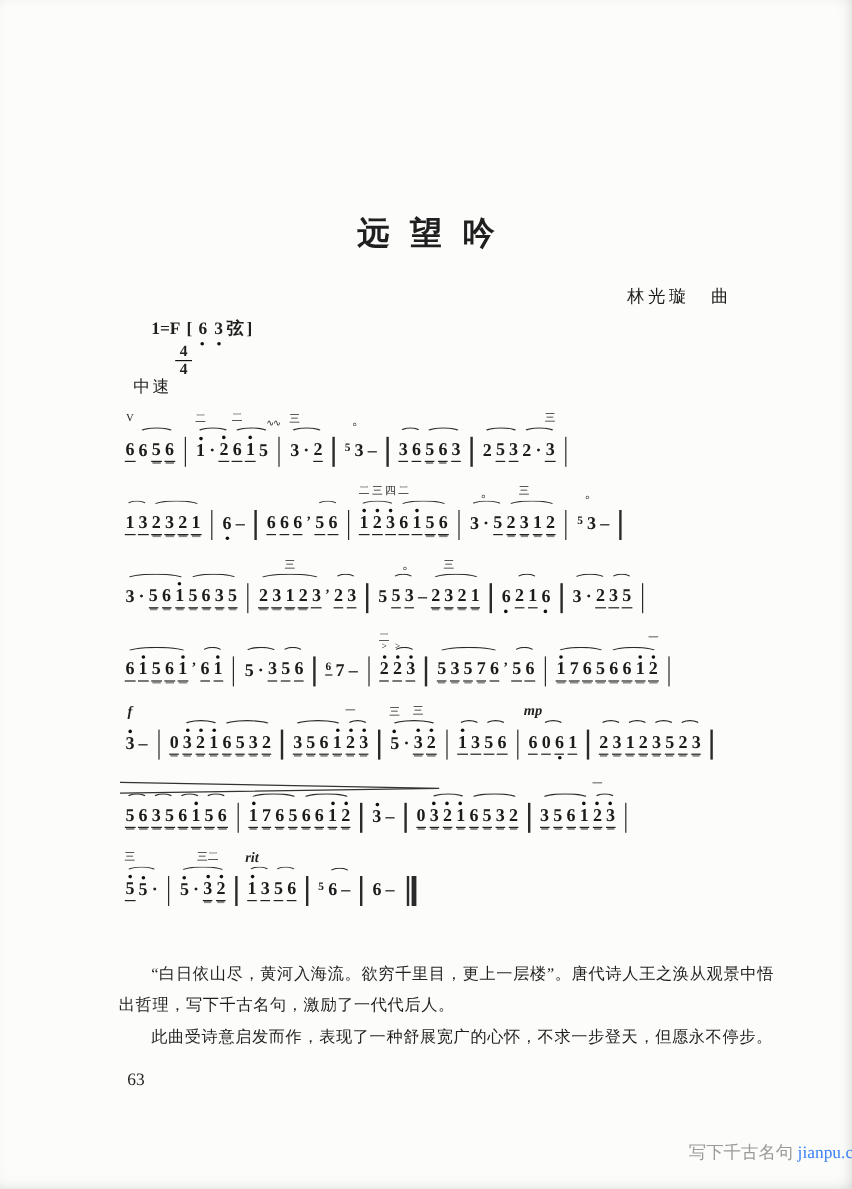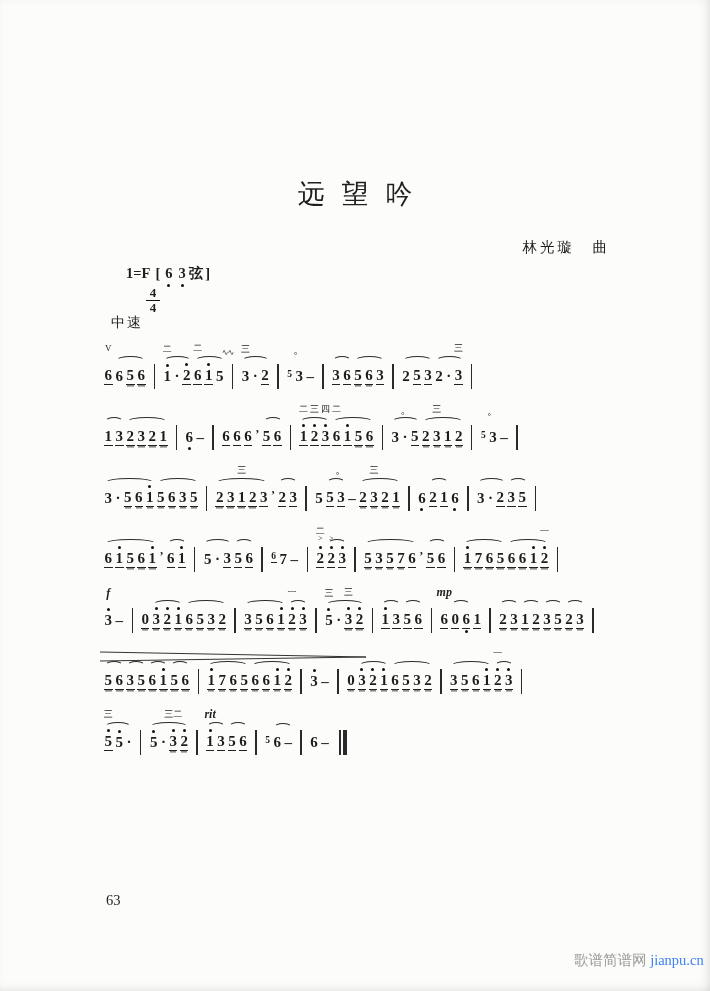--- a/index.html
+++ b/index.html
@@ -1,21 +1,21 @@
 <!DOCTYPE html>
 <html lang="zh"><head>
 <meta charset="utf-8">
 <style>
   html,body{margin:0;padding:0;background:#e8e8e6;}
   .page{position:relative;width:710px;height:991px;margin:0 auto;background:#fcfcfa;
         font-family:"Liberation Serif","DejaVu Serif",serif;color:#1f1f1f;overflow:hidden;
         box-shadow:inset -6px 0 14px -8px rgba(0,0,0,.18), inset 0 -6px 14px -8px rgba(0,0,0,.12);}
   
   .title{position:absolute;left:0;top:176px;width:100%;text-align:center;
-         font-size:27px;font-weight:400;letter-spacing:.62em;text-indent:.62em;}
+         font-size:27px;font-weight:700;letter-spacing:.62em;text-indent:.62em;}
   .composer{position:absolute;right:100px;top:238px;font-size:14.5px;letter-spacing:3px;}
   .keyline{position:absolute;left:126px;top:264px;font-size:14.5px;font-weight:700;}
   .keyline .brk{font-weight:700;margin:0 2px;}
   .ud{display:inline-block;text-align:center;margin:0 3px;}
   .ud::after{content:"";display:block;width:3px;height:3px;background:#111;border-radius:50%;margin:2px auto 0;}
   .meter{position:absolute;left:146px;top:287px;width:14px;text-align:center;
          font-size:13px;font-weight:700;line-height:12px;}
   .meter-line{display:block;height:0;border-top:1.4px solid #111;margin:1px 0;}
   .tempo{position:absolute;left:111px;top:314px;font-size:14px;letter-spacing:2px;}
   
@@ -1451,17 +1451,21 @@
             <span class="zone"></span>
           </span>
         </div>
         <div class="bl-end">
           <div class="bl-thin"></div>
           <div class="bl-thick"></div>
         </div>
       </div>
     </div>
 
+  <div class="notes">
+    <p>“白日依山尽，黄河入海流。欲穷千里目，更上一层楼”。唐代诗人王之涣从观景中悟出哲理，写下千古名句，激励了一代代后人。</p>
+    <p>此曲受诗意启发而作，表现了一种舒展宽广的心怀，不求一步登天，但愿永不停步。</p>
+  </div>
 
   <div class="pagenum">63</div>
 
-  <div class="watermark"><span class="wm-site">歌谱简谱网</span> <span class="wm-domain">jianpu.cn</span></div>
+  <div class="watermark"><span class="wm-site">写下千古名句</span> <span class="wm-domain">jianpu.cn</span></div>
 </div>
 
 </body></html>

